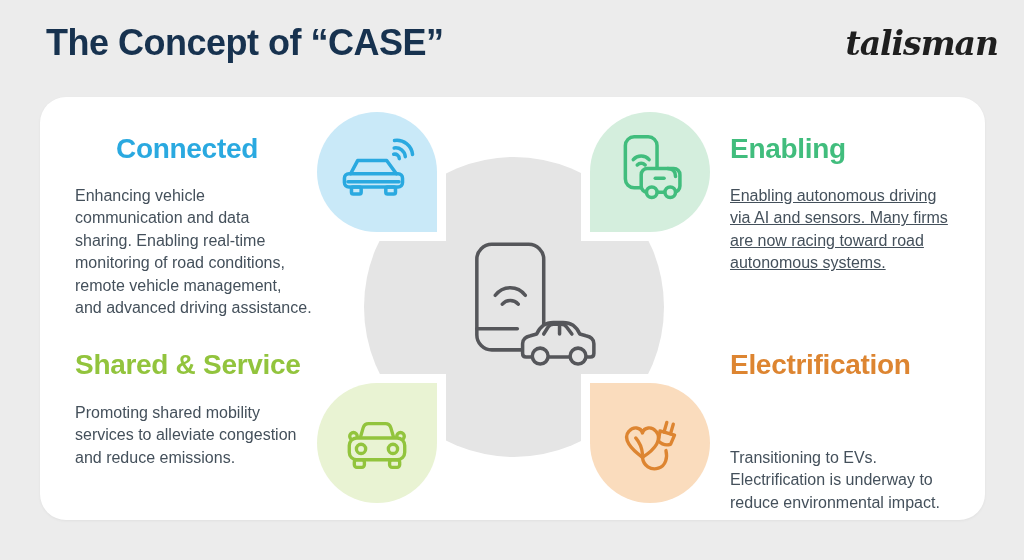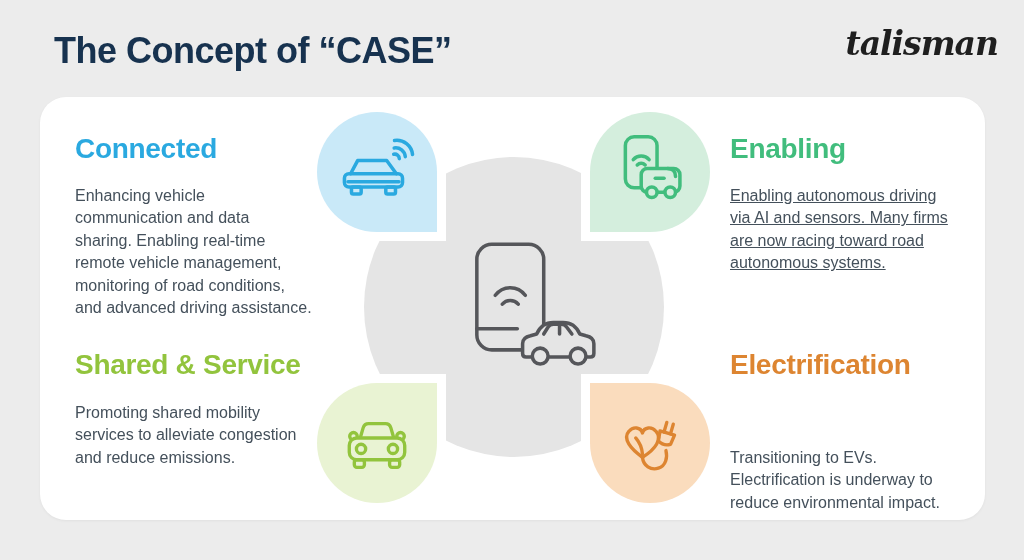--- a/index.html
+++ b/index.html
@@ -11,21 +11,21 @@
     --electrification:#dd8531; --electrification-bg:#fadcbd;
   }
   *{box-sizing:border-box;}
   html,body{margin:0;padding:0;}
   body{
     width:1024px;height:560px;position:relative;overflow:hidden;
     background:var(--page-bg);
     font-family:"Liberation Sans", sans-serif;
   }
   .page-title{
-    position:absolute;left:46px;top:22px;margin:8px;
+    position:absolute;left:46px;top:22px;margin:0;
     font-size:36px;font-weight:bold;letter-spacing:-0.5px;
     color:var(--title);
     text-align:center;
   }
   .brand-logo{
     position:absolute;right:26px;top:24px;
     font-family:"DejaVu Serif", serif;font-style:italic;font-weight:bold;
     font-size:33px;letter-spacing:-1px;color:var(--logo);
   }
   .card{
@@ -48,21 +48,21 @@
   .bubble-automated{left:550px;top:15px;background:var(--automated-bg);
     border-radius:50% 50% 50% 0;color:var(--automated);}
   .bubble-shared{left:277px;top:286px;background:var(--shared-bg);
     border-radius:50% 0 50% 50%;color:var(--shared);}
   .bubble-electrification{left:550px;top:286px;background:var(--electrification-bg);
     border-radius:0 50% 50% 50%;color:var(--electrification);}
   .hd{
     position:absolute;margin:0;z-index:3;
     font-size:28px;font-weight:bold;letter-spacing:-0.3px;line-height:1.1;
   }
-  .hd-connected{left:35px;top:37px;width:224px;text-align:left;color:var(--connected);}
+  .hd-connected{left:35px;top:37px;width:224px;text-align:center;color:var(--connected);}
   .hd-automated{left:690px;top:37px;color:var(--automated);}
   .hd-shared{left:35px;top:253px;color:var(--shared);text-align:right;}
   .hd-electrification{left:690px;top:253px;color:var(--electrification);}
   .desc{
     position:absolute;z-index:3;color:var(--body-text);
     font-size:16px;line-height:22.4px;white-space:nowrap;
   }
   .desc-connected{left:35px;top:88px;}
   .desc-automated{left:690px;top:88px;text-decoration:underline;}
   .desc-shared{left:35px;top:305px;}
@@ -147,22 +147,22 @@
         <path d="M74 38 v-12"></path>
       </g>
     </svg>
   </div>
 
   <h2 class="hd hd-connected">Connected</h2>
   <div class="desc desc-connected">
     <div>Enhancing vehicle</div>
     <div>communication and data</div>
     <div>sharing. Enabling real-time</div>
+    <div>monitoring of road conditions,</div>
     <div>remote vehicle management,</div>
-    <div>monitoring of road conditions,</div>
     <div>and advanced driving assistance.</div>
   </div>
 
   <h2 class="hd hd-automated">Enabling</h2>
   <div class="desc desc-automated">
     <div>Enabling autonomous driving</div>
     <div>via AI and sensors. Many firms</div>
     <div>are now racing toward road</div>
     <div>autonomous systems.</div>
   </div>

